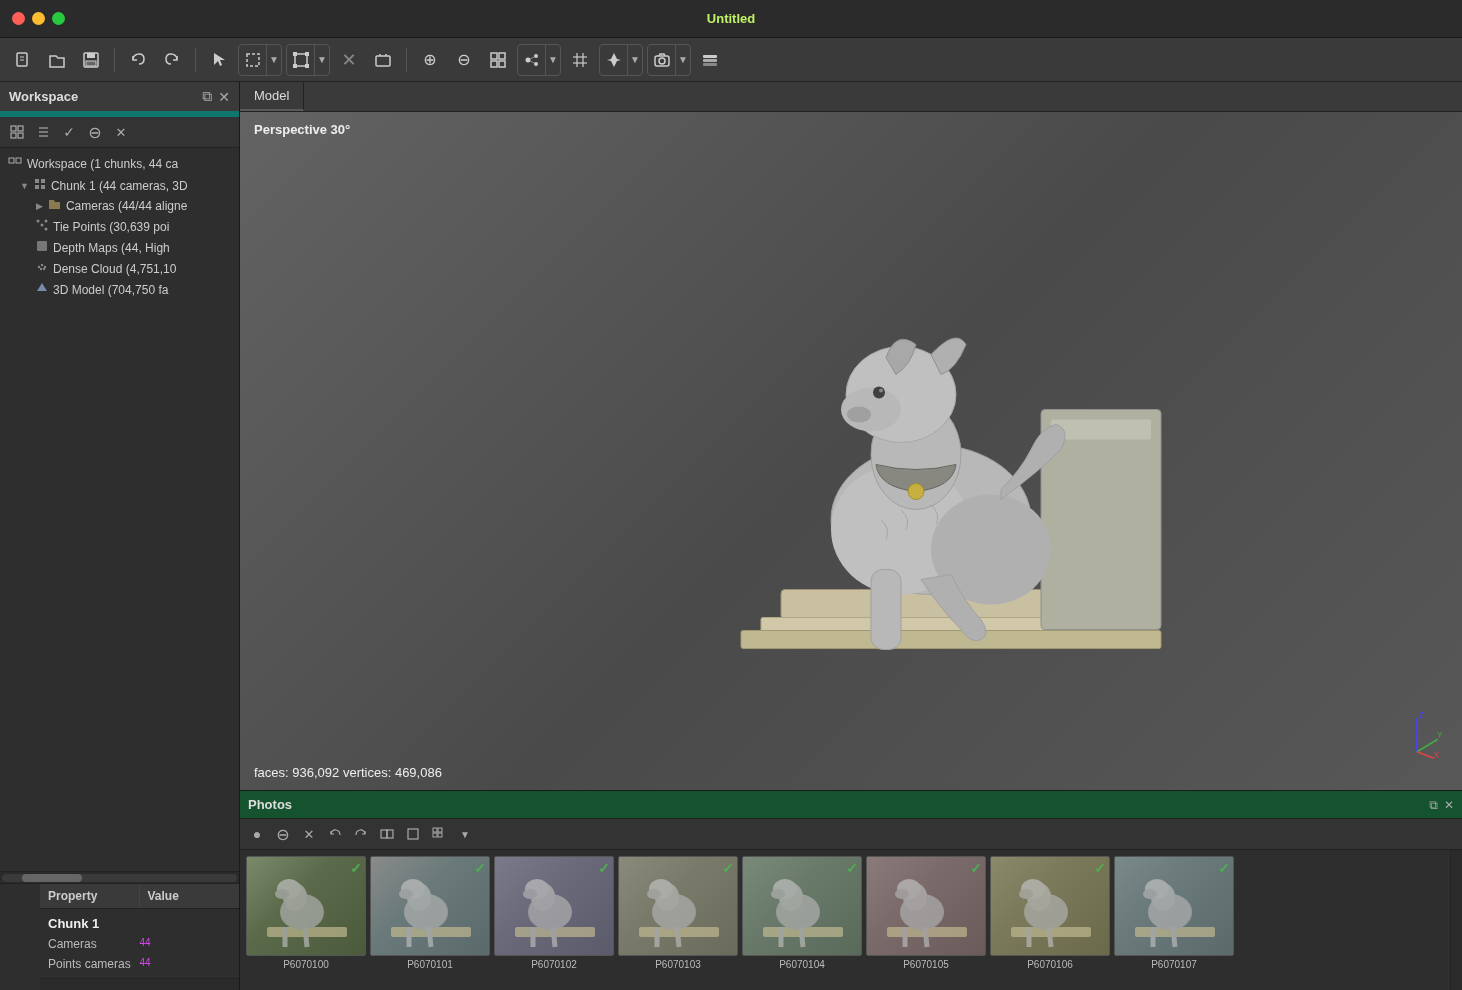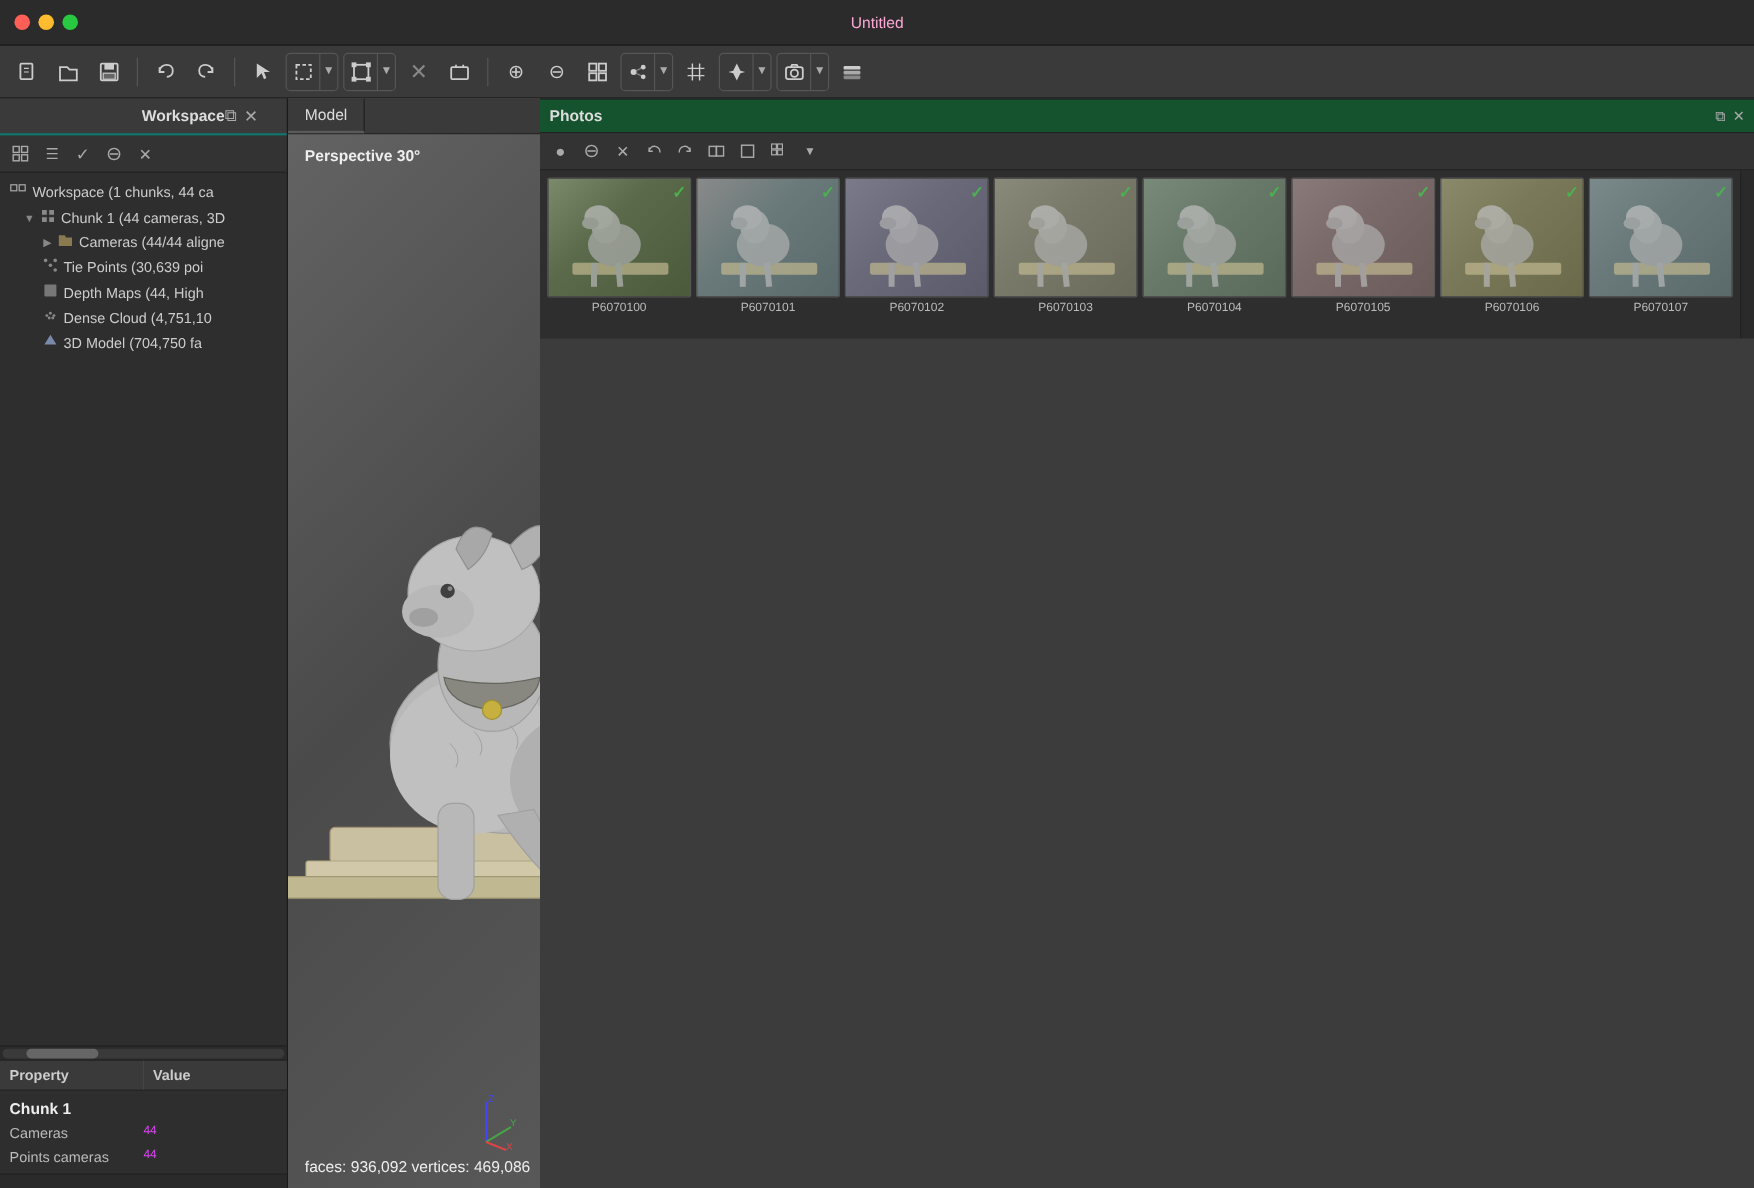--- a/index.html
+++ b/index.html
@@ -34,22 +34,22 @@
       height: 13px;
       border-radius: 50%;
       border: none;
       cursor: pointer;
     }
     .tb-btn.close { background: #ff5f57; }
     .tb-btn.minimize { background: #febc2e; }
     .tb-btn.maximize { background: #28c840; }
     .title-bar-title {
       font-size: 13px;
-      color: #f9a8d4;
-      font-weight: 400;
+      color: #bef264;
+      font-weight: 700;
     }
 
     
     .toolbar {
       background: #3a3a3a;
       height: 44px;
       display: flex;
       align-items: center;
       padding: 0 8px;
       gap: 4px;
@@ -104,25 +104,25 @@
 
     
     .workspace-panel {
       flex: 1;
       overflow: hidden;
       display: flex;
       flex-direction: column;
     }
     .panel-header {
       background: #3a3a3a;
-      padding: 6px 24px;
-      display: flex;
-      align-items: center;
-      justify-content: flex-end;
-      border-bottom: 2px solid #0f766e;
+      padding: 6px 9px;
+      display: flex;
+      align-items: center;
+      justify-content: space-between;
+      border-bottom: 6px solid #0f766e;
     }
     .panel-header-title {
       font-size: 13px;
       font-weight: 600;
       color: #ddd;
     }
     .panel-header-actions {
       display: flex;
       gap: 6px;
       align-items: center;
@@ -205,20 +205,21 @@
       width: 60px;
       height: 8px;
       background: #666;
       border-radius: 4px;
     }
 
     
     .property-panel {
       border-top: 1px solid #222;
       background: #2e2e2e;
+      padding-left: 40px;
     }
     .property-header {
       background: #3a3a3a;
       display: grid;
       grid-template-columns: 1fr 1fr;
       border-bottom: 1px solid #222;
     }
     .property-header-cell {
       padding: 5px 8px;
       font-size: 12px;
@@ -247,21 +248,21 @@
     .property-scrollbar {
       height: 12px;
       background: #2a2a2a;
       border-top: 1px solid #222;
     }
 
     
     .right-area {
       flex: 1;
       display: flex;
-      flex-direction: row;
+      flex-direction: column;
       overflow: hidden;
     }
 
     
     .model-view {
       flex: 1;
       background: #5a5a5a;
       position: relative;
       overflow: hidden;
     }

